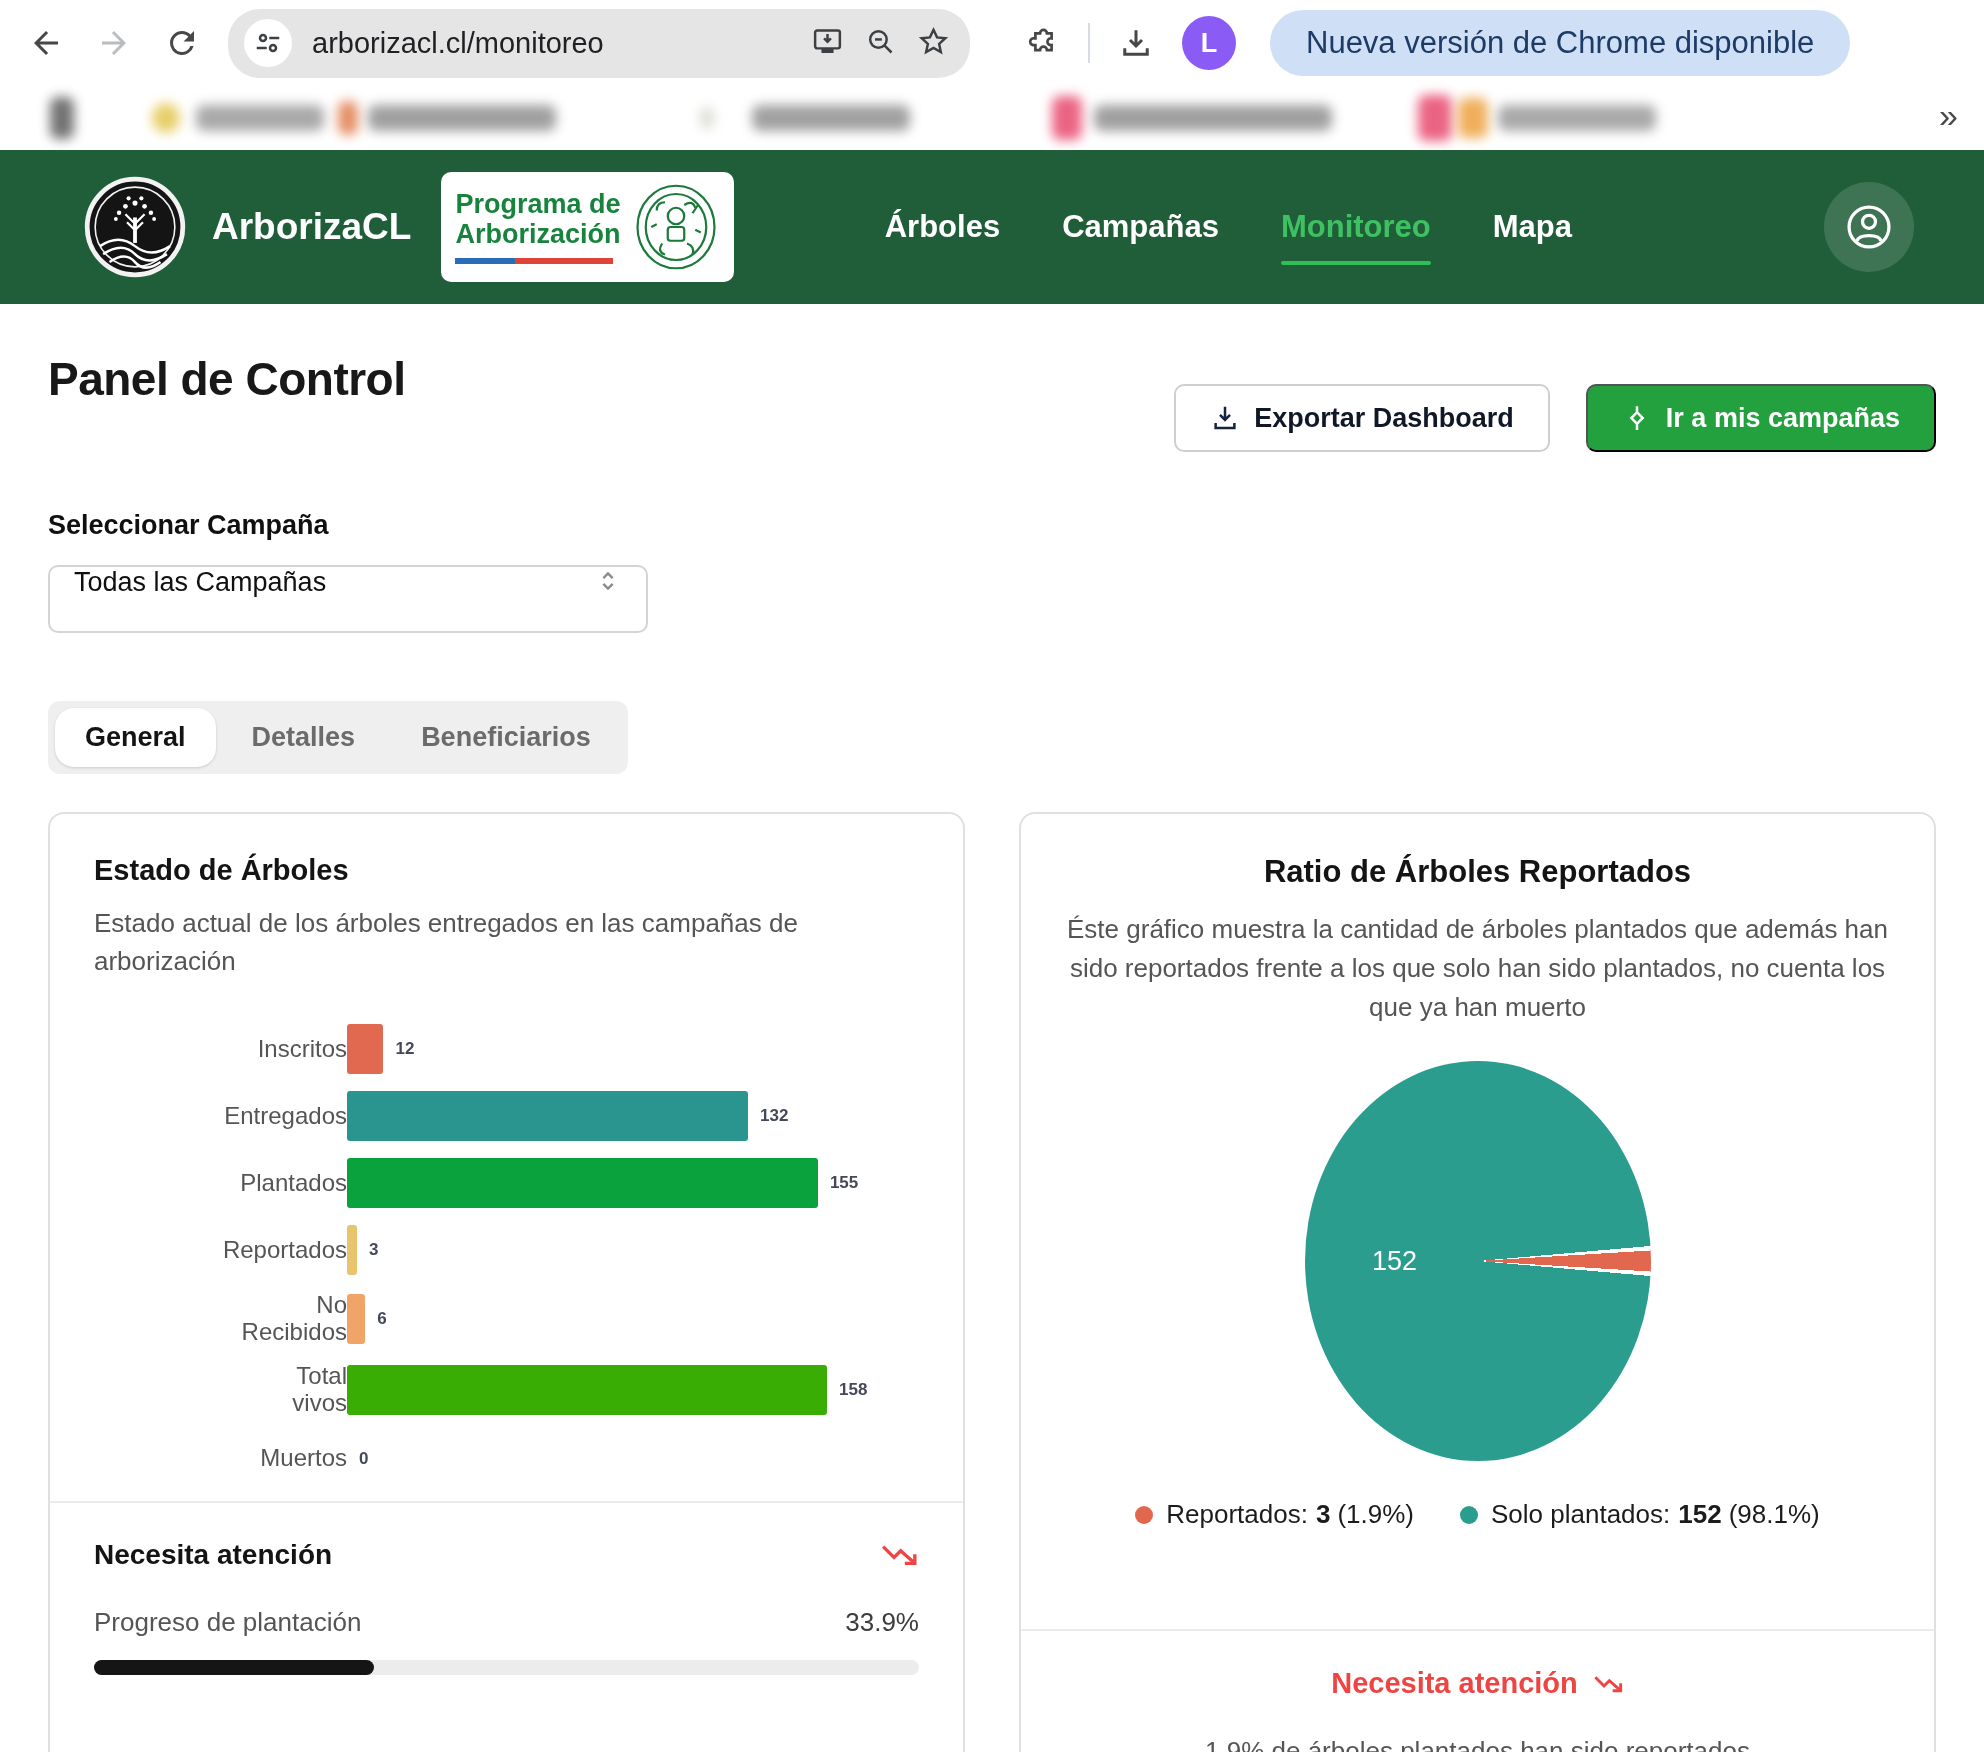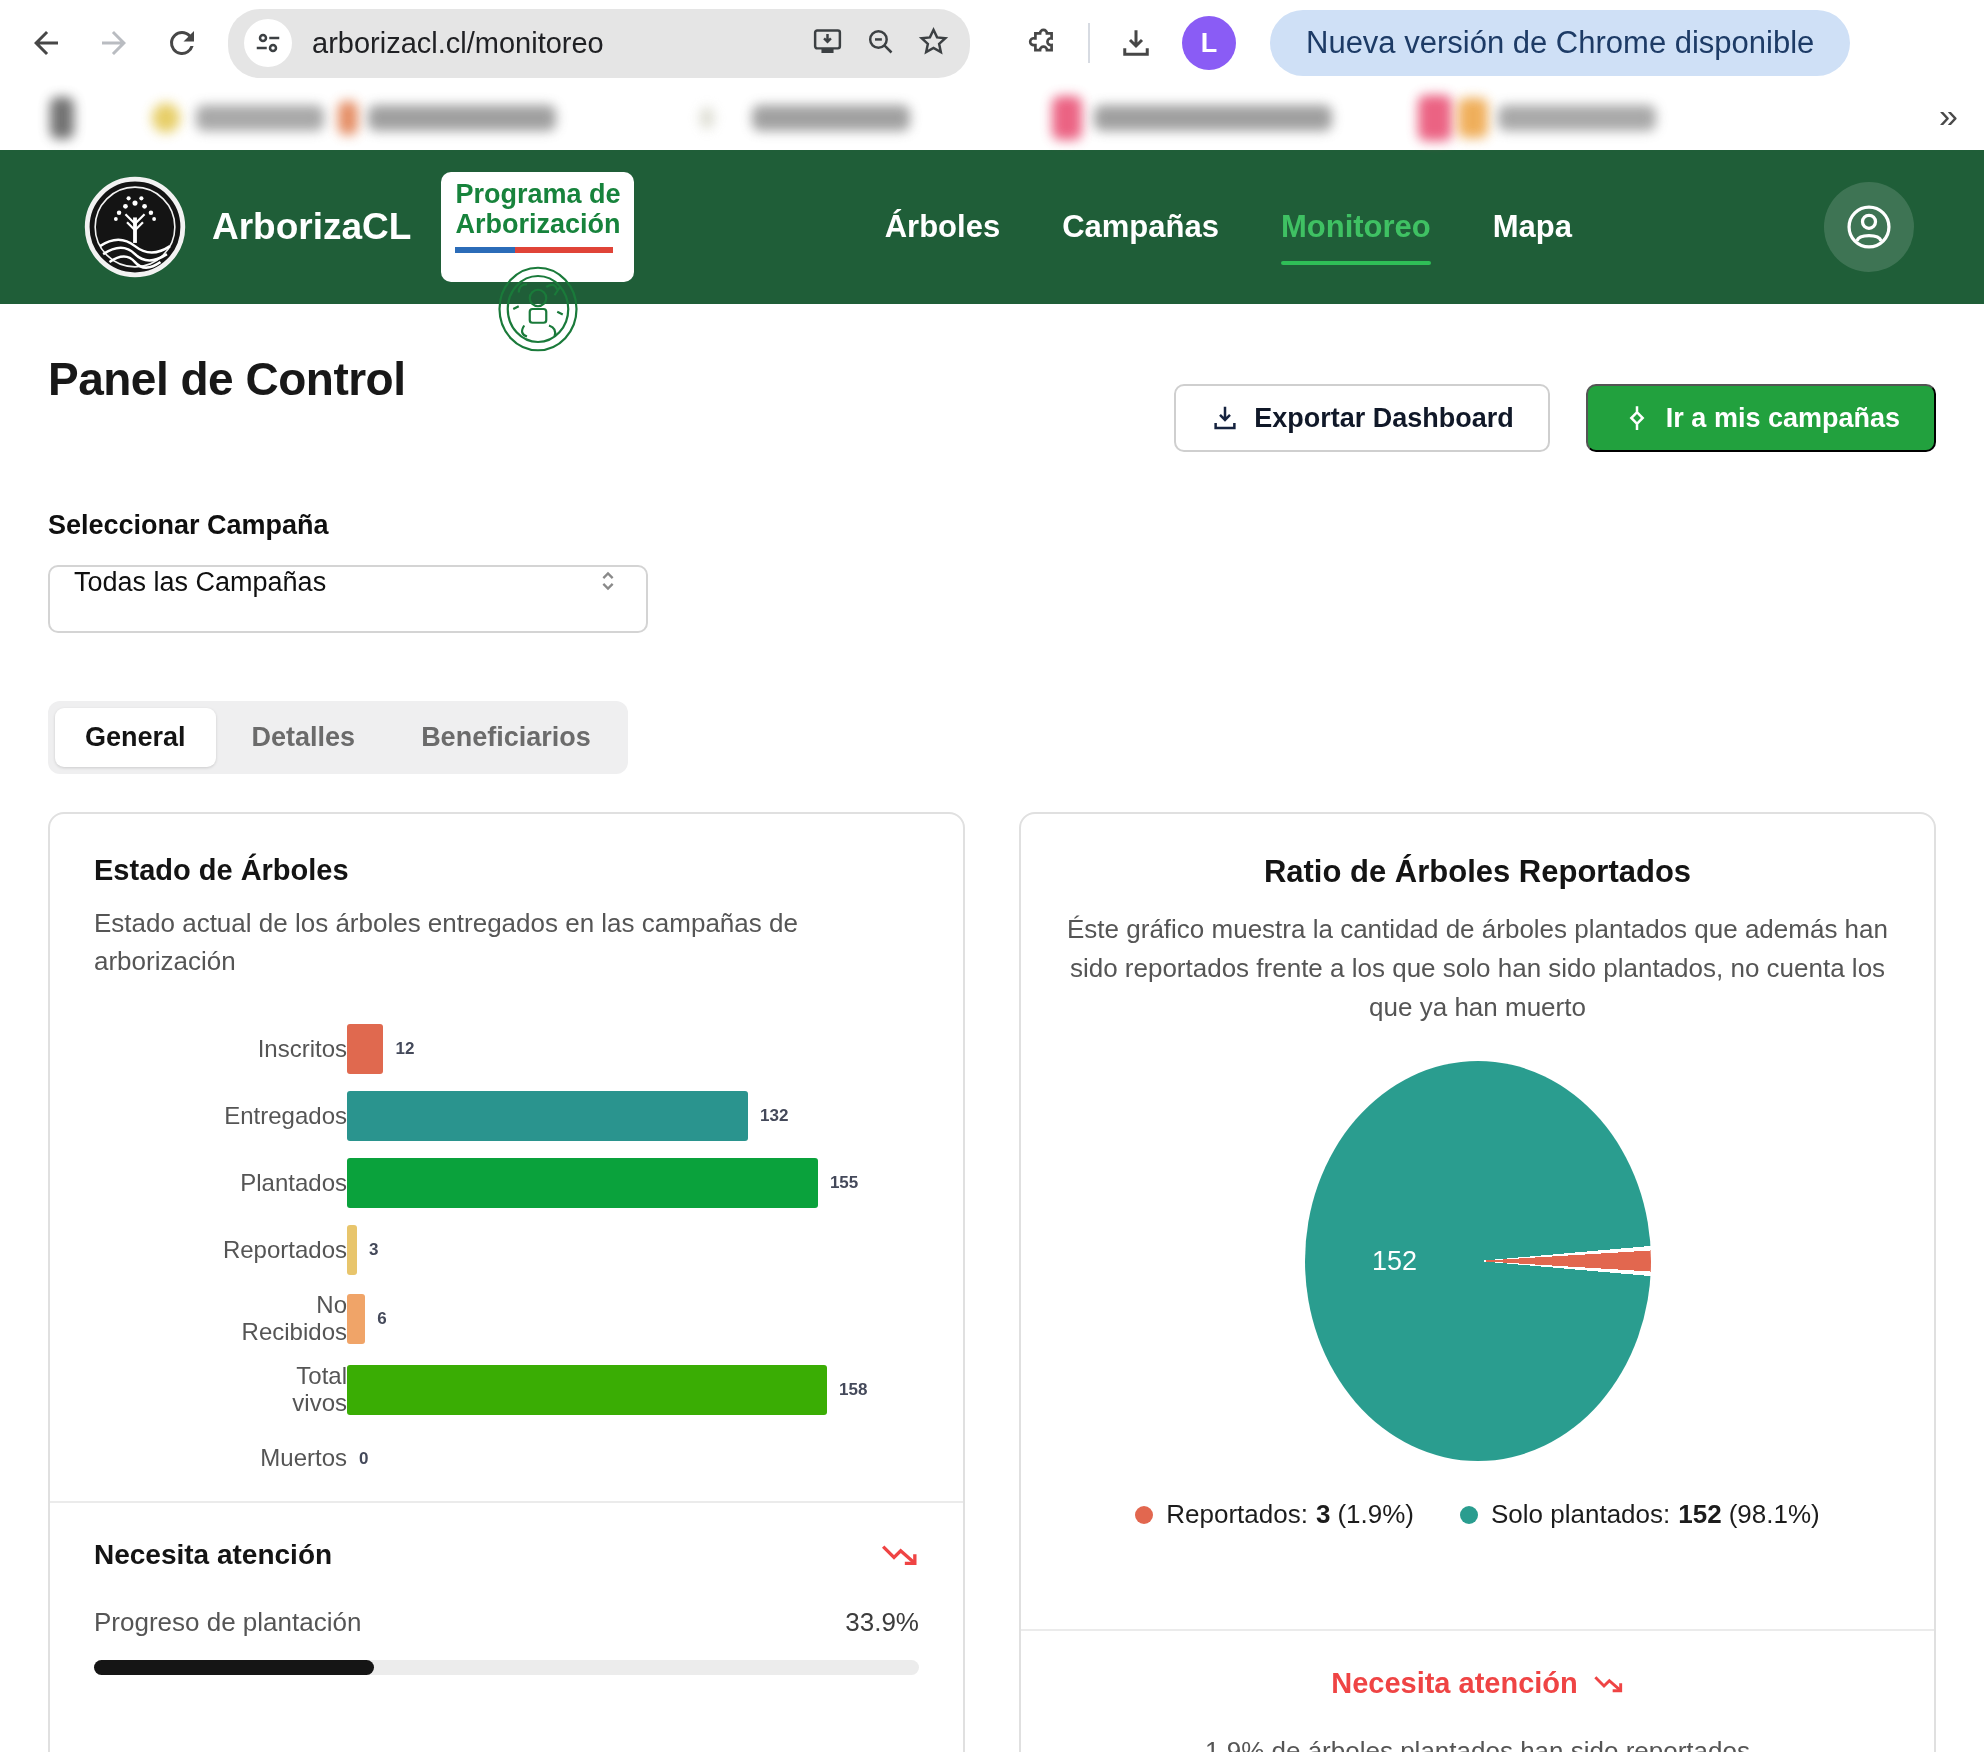--- a/index.html
+++ b/index.html
@@ -22,21 +22,21 @@
 
   
   .bookmarks { height:64px; position:relative; background:#fff; }
   .bm-blob { position:absolute; top:50%; transform:translateY(-50%); filter:blur(6px); border-radius:8px; opacity:.85; }
   .bm-chevron { position:absolute; right:26px; top:10px; font-size:34px; color:#4a4a4a; }
 
   
   .navbar { height:154px; background:#1f5e38; display:flex; align-items:center; padding:0 70px 0 84px; }
   .logo-wrap svg { width:102px; height:102px; display:block; }
   .brand { font-size:37px; font-weight:bold; color:#fff; margin-left:26px; }
-  .badge { margin-left:30px; background:#fff; border-radius:10px; padding:8px 14px; display:flex; align-items:center; gap:12px; height:110px;flex-direction:column; }
+  .badge { margin-left:30px; background:#fff; border-radius:10px; padding:8px 14px; display:flex; align-items:center; gap:12px; height:110px; }
   .badge-line { color:#17833c; font-weight:800; font-size:27px; line-height:1.1; }
   .badge-flag { display:flex; margin-top:8px; height:6px; width:158px; }
   .flag-blue { width:38%; background:#2b6cb8; }
   .flag-red  { flex:1; background:#e04438; }
   .badge-emblem svg { width:88px; height:88px; display:block; }
   .nav-links { margin-left:auto; display:flex; gap:62px; align-items:center; }
   .nav-link { color:#fff; font-weight:bold; font-size:31px; position:relative; }
   .nav-link.active { color:#3fc163; }
   .nav-link.active::after { content:""; position:absolute; left:0; right:0; bottom:-20px; height:4px; background:#2fbf57; border-radius:2px; }
   .user-btn { margin-left:252px; width:90px; height:90px; border-radius:50%; background:rgba(255,255,255,.14); display:flex; align-items:center; justify-content:center; }
@@ -51,21 +51,21 @@
   .btn { display:flex; align-items:center; gap:14px; font-weight:bold; font-size:27px; border-radius:10px; padding:0 34px; height:68px; cursor:pointer; }
   .btn svg { width:30px; height:30px; }
   .btn-green { background:#22a13e; color:#fff; }
   .btn-outline { background:#fff; border:2px solid #cfcfcf; color:#101828; }
 
   .filter-label { font-size:27px; font-weight:800; margin-top:58px; color:#101010; }
   .select { margin-top:24px; width:600px; height:68px; border:2px solid #d4d4d4; border-radius:10px; display:flex; align-items:flex-start; justify-content:space-between; padding:0 24px; font-size:27px; color:#101010; cursor:pointer; }
   .select svg { width:28px; height:28px; }
 
   .tabs { margin-top:68px; display:inline-flex; background:#efeff0; border-radius:12px; padding:7px; gap:6px; }
-  .tab { font-size:27px; font-weight:bold; color:#6b6b6b; padding:14px 30px; border-radius:9px; cursor:pointer; }
+  .tab { font-size:27px; font-weight:bold; color:#6b6b6b; padding:14px 30px; border-radius:19px; cursor:pointer; }
   .tab.active { background:#fff; color:#141414; box-shadow:0 1px 3px rgba(0,0,0,.15); }
 
   .cards { display:flex; gap:54px; margin-top:38px; }
   .card { border:2px solid #e0e0e0; border-radius:16px; background:#fff; width:930px; height:957px; display:flex; flex-direction:column; }
   .card-body { padding:40px 44px 0; }
   .card-title { font-size:29px; font-weight:800; color:#141414; }
   .card-desc { font-size:26px; color:#555; margin-top:18px; line-height:1.45; max-width:720px; }
 
   
   .bar-chart { margin-top:44px; }

